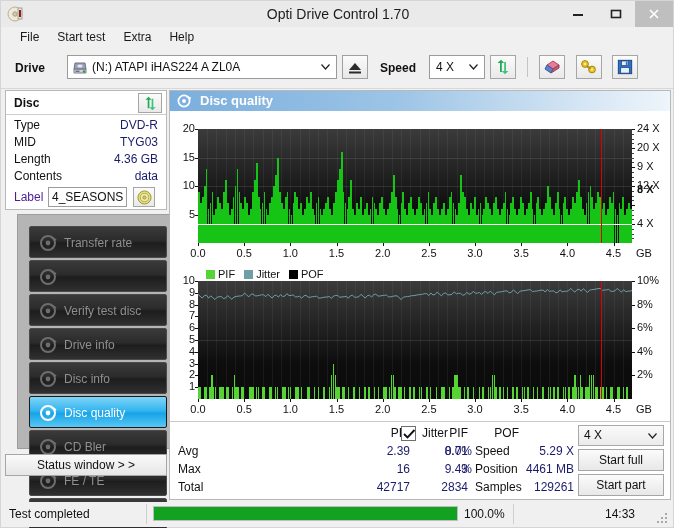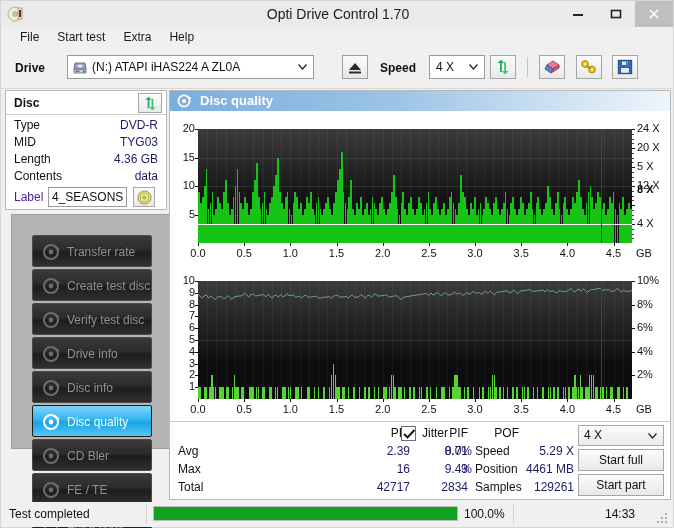--- a/index.html
+++ b/index.html
@@ -29,21 +29,21 @@
   
   #menubar { height:20px; background:#f0f0f0; padding-left:10px;
              display:flex; align-items:center; gap:0; }
   .menu-item { padding:2px 9px; font-size:12px; color:#1a1a1a; cursor:default; }
 
   
   #toolbar { height:42px; background:#f0f0f0; position:relative;
              border-bottom:1px solid #d8d8d8; }
   #lbl-drive { position:absolute; left:14px; top:14px; font-weight:bold;
                font-size:12px; color:#111; }
-  #drive-combo { position:absolute; left:66px; top:8px; width:247px; height:24px;
+  #drive-combo { position:absolute; left:66px; top:8px; width:270px; height:24px;
     background:#fff; border:1px solid #9a9a9a; }
   #drive-icon { position:absolute; left:4px; top:4px; width:16px; height:16px; }
   #drive-text { position:absolute; left:24px; top:0; height:22px; line-height:22px;
     font-size:12px; color:#111; white-space:nowrap; }
   .combo-arrow { position:absolute; right:6px; top:0; height:22px; line-height:22px;
     font-size:10px; color:#222; }
   #eject-btn { position:absolute; left:341px; top:8px; width:26px; height:24px;
     background:linear-gradient(#fbfbfb,#e7e7e7); border:1px solid #a0a0a0; }
   #eject-btn svg { position:absolute; left:5px; top:5px; }
   #lbl-speed { position:absolute; left:379px; top:14px; font-weight:bold;
@@ -84,22 +84,22 @@
   #label-row { position:relative; height:24px; margin:1px 6px 0 6px; }
   #label-key { position:absolute; left:2px; top:0; line-height:22px;
     font-size:12px; color:#4c1d95; }
   #label-input { position:absolute; left:36px; top:1px; width:79px; height:20px;
     background:#fff; border:1px solid #9c9c9c; font-size:12px; color:#111;
     padding:0 3px; line-height:18px; font-family:"Liberation Sans", sans-serif; }
   #label-disc-btn { position:absolute; left:121px; top:1px; width:22px; height:20px;
     background:linear-gradient(#fbfbfb,#e9e9e9); border:1px solid #a6a6a6; }
   #label-disc-btn .glyph { position:absolute; left:3px; top:2px; }
 
-  #nav { position:absolute; left:6px; top:124px; width:162px; height:235px;
-    background:#b5b5b5; border:1px solid #9d9d9d; padding:20px; }
+  #nav { position:absolute; left:12px; top:124px; width:162px; height:235px;
+    background:#b5b5b5; border:1px solid #9d9d9d; padding:11px; }
   .nav-item { position:relative; height:32px; margin-bottom:2px;
     background:linear-gradient(#3a3a3a 0%,#2b2b2b 45%,#1d1d1d 55%,#303030 100%);
     border:1px solid #4a4a4a; border-radius:2px; cursor:default; }
   .nav-item.active {
     background:linear-gradient(#7fd4f7 0%,#35b5ef 45%,#18a4e6 55%,#57c7f5 100%);
     border:1px solid #1a1a1a; }
   .nav-ico { position:absolute; left:8px; top:6px; width:20px; height:20px; }
   .nav-label { position:absolute; left:34px; top:0; line-height:32px;
     font-size:12px; color:#8f8f8f; }
   .nav-item.active .nav-label { color:#ffffff; }
@@ -349,21 +349,20 @@
           <span class="nav-label">Transfer rate</span>
         </div>
         <div class="nav-item">
           <span class="nav-ico">
             <svg width="20" height="20" viewBox="0 0 20 20">
                 <circle cx="10" cy="10" r="7" fill="none" stroke="#6d6d6d" stroke-width="2"></circle>
                 <circle cx="10" cy="10" r="2.4" fill="#6d6d6d"></circle>
                 <path d="M13 4 L18 7" stroke="#6d6d6d" stroke-width="2"></path>
               </svg>
           </span>
-          <span class="nav-label">Create test disc</span>
         </div>
         <div class="nav-item">
           <span class="nav-ico">
             <svg width="20" height="20" viewBox="0 0 20 20">
                 <circle cx="10" cy="10" r="7" fill="none" stroke="#6d6d6d" stroke-width="2"></circle>
                 <circle cx="10" cy="10" r="2.4" fill="#6d6d6d"></circle>
                 <path d="M13 4 L18 7" stroke="#6d6d6d" stroke-width="2"></path>
               </svg>
           </span>
           <span class="nav-label">Verify test disc</span>
@@ -423,20 +422,21 @@
             <svg width="20" height="20" viewBox="0 0 20 20">
                 <circle cx="10" cy="10" r="7" fill="none" stroke="#6d6d6d" stroke-width="2"></circle>
                 <circle cx="10" cy="10" r="2.4" fill="#6d6d6d"></circle>
                 <path d="M13 4 L18 7" stroke="#6d6d6d" stroke-width="2"></path>
               </svg>
           </span>
           <span class="nav-label">Extra tests</span>
         </div>
       </div>
 
+      <div id="status-window-btn">Status window &gt; &gt;</div>
     </div>
 
     <div id="right">
       <div id="dq-head">
         <div id="dq-head-icon">
           <svg width="16" height="16" viewBox="0 0 20 20">
               <circle cx="10" cy="10" r="7" fill="none" stroke="#ffffff" stroke-width="2.2"></circle>
               <circle cx="10" cy="10" r="2.4" fill="#ffffff"></circle>
               <path d="M13 4 L18.5 7" stroke="#ffffff" stroke-width="2.2"></path>
             </svg>
@@ -734,21 +734,21 @@
           <div class="ytick" style="left:-5px;top:41.5px;width:30px;">15</div>
           <div class="tickmark" style="left:25px;top:46.5px;width:3px;height:1px;"></div>
           <div class="ytick" style="left:-5px;top:13.0px;width:30px;">20</div>
           <div class="tickmark" style="left:25px;top:18.0px;width:3px;height:1px;"></div>
           <div class="ytick-r" style="left:467px;top:108.0px;">4 X</div>
           <div class="tickmark" style="left:462px;top:113.0px;width:3px;height:1px;"></div>
           <div class="ytick-r" style="left:467px;top:74px;font-weight:bold;">8 X</div>
           <div class="tickmark" style="left:462px;top:94.0px;width:3px;height:1px;"></div>
           <div class="ytick-r" style="left:467px;top:70.0px;">12 X</div>
           <div class="tickmark" style="left:462px;top:75.0px;width:3px;height:1px;"></div>
-          <div class="ytick-r" style="left:467px;top:51.0px;">5 X</div>
+          <div class="ytick-r" style="left:467px;top:51.0px;">9 X</div>
           <div class="tickmark" style="left:462px;top:56.0px;width:3px;height:1px;"></div>
           <div class="ytick-r" style="left:467px;top:32.0px;">20 X</div>
           <div class="tickmark" style="left:462px;top:37.0px;width:3px;height:1px;"></div>
           <div class="ytick-r" style="left:467px;top:13.0px;">24 X</div>
           <div class="tickmark" style="left:462px;top:18.0px;width:3px;height:1px;"></div>
           <div class="tickmark" style="left:462px;top:127.3px;width:2px;height:1px;opacity:.8;"></div>
           <div class="tickmark" style="left:462px;top:122.5px;width:2px;height:1px;opacity:.8;"></div>
           <div class="tickmark" style="left:462px;top:117.8px;width:2px;height:1px;opacity:.8;"></div>
           <div class="tickmark" style="left:462px;top:113.0px;width:2px;height:1px;opacity:.8;"></div>
           <div class="tickmark" style="left:462px;top:108.3px;width:2px;height:1px;opacity:.8;"></div>
@@ -787,20 +787,21 @@
           <div class="tickmark" style="left:351.2px;top:132px;width:1px;height:3px;"></div>
           <div class="xtick" style="left:335.2px;top:136px;width:32px;">3.5</div>
           <div class="tickmark" style="left:397.4px;top:132px;width:1px;height:3px;"></div>
           <div class="xtick" style="left:381.4px;top:136px;width:32px;">4.0</div>
           <div class="tickmark" style="left:443.5px;top:132px;width:1px;height:3px;"></div>
           <div class="xtick" style="left:427.5px;top:136px;width:32px;">4.5</div>
           <div class="xtick" style="left:466px;top:136px;width:26px;text-align:left;">GB</div>
         </div>
 
       <div class="chart-wrap" id="chart2" style="position: absolute; left: 0px; top: 172px; width: 500px; height: 158px;">
+          <div class="legend" style="left:36px;top:5px;"><span class="lg-swatch" style="background:#55d433;"></span><span style="margin:0 9px 0 3px;">PIF</span><span class="lg-swatch" style="background:#6f9ea6;"></span><span style="margin:0 9px 0 3px;">Jitter</span><span class="lg-swatch" style="background:#000000;"></span><span style="margin:0 9px 0 3px;">POF</span></div>
           <div class="plot" style="left:28px;top:18px;width:434px;height:118px;">
             <div class="plot-grad"></div>
             <div class="vgrid" style="left:9px;"></div>
             <div class="vgrid" style="left:18px;"></div>
             <div class="vgrid" style="left:28px;"></div>
             <div class="vgrid" style="left:37px;"></div>
             <div class="vgrid" style="left:46px;"></div>
             <div class="vgrid" style="left:55px;"></div>
             <div class="vgrid" style="left:65px;"></div>
             <div class="vgrid" style="left:74px;"></div>

